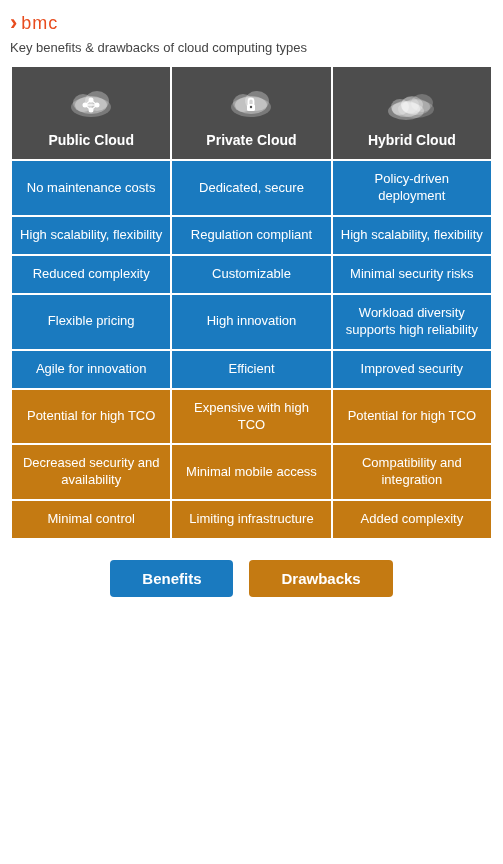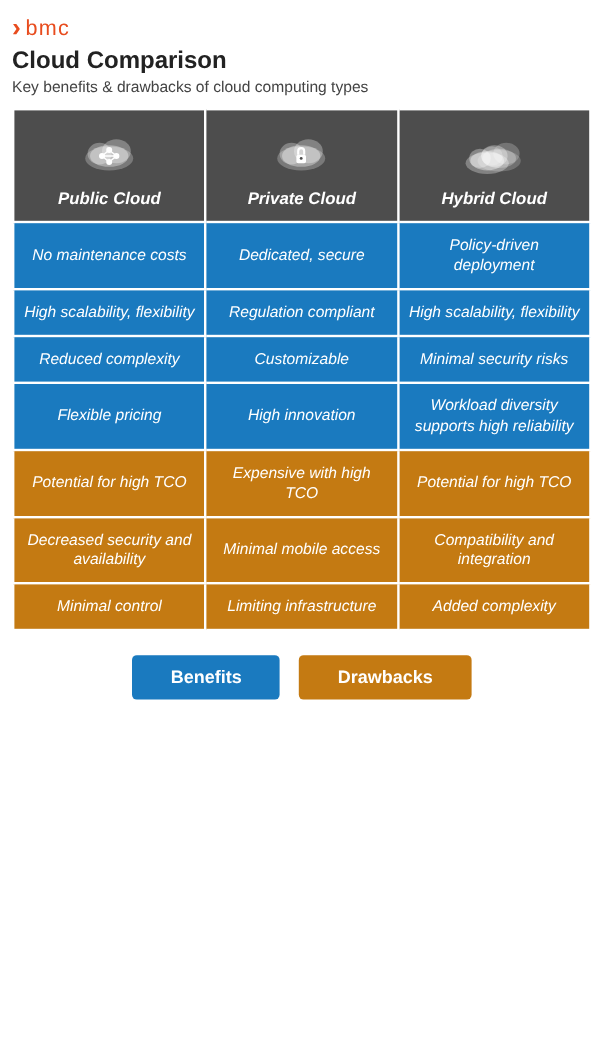--- a/index.html
+++ b/index.html
@@ -48,21 +48,20 @@
     .page-subtitle {
       font-size: 13px;
       color: #444;
     }
 
     
     .comparison-table {
       width: 100%;
       border-collapse: collapse;
       margin-bottom: 14px;
-      font-style: italic;
     }
 
     .comparison-table td {
       border: 2px solid #fff;
       text-align: center;
       vertical-align: middle;
       font-size: 13px;
       padding: 10px 8px;
       line-height: 1.3;
       font-weight: 500;
@@ -117,21 +116,20 @@
 </head>
 <body>
 
 <div class="page-wrapper">
 
   <div class="header">
     <div class="bmc-logo">
       <span class="bmc-logo-icon">›</span>
       <span class="bmc-logo-text">bmc</span>
     </div>
-    <div class="page-title">Cloud Comparison</div>
     <div class="page-subtitle">Key benefits &amp; drawbacks of cloud computing types</div>
   </div>
 
   <table class="comparison-table">
     <tbody id="table-body">
     <tr class="header-row">
           <td class="col-w"><span style="display:block;margin-bottom:6px;"><svg xmlns="http://www.w3.org/2000/svg" width="48" height="40" viewBox="0 0 48 40">
       <ellipse cx="24" cy="26" rx="20" ry="10" fill="rgba(255,255,255,0.25)"></ellipse>
       <ellipse cx="16" cy="22" rx="10" ry="9" fill="rgba(255,255,255,0.3)"></ellipse>
       <ellipse cx="30" cy="20" rx="12" ry="10" fill="rgba(255,255,255,0.3)"></ellipse>
@@ -185,20 +183,25 @@
         <tr class="benefit-row">
           <td class="col-w">Reduced complexity</td>
           <td class="col-w">Customizable</td>
           <td class="col-w">Minimal security risks</td>
         </tr>
         <tr class="benefit-row">
           <td class="col-w">Flexible pricing</td>
           <td class="col-w">High innovation</td>
           <td class="col-w">Workload diversity supports high reliability</td>
         </tr>
+        <tr class="benefit-row">
+          <td class="col-w">Agile for innovation</td>
+          <td class="col-w">Efficient</td>
+          <td class="col-w">Improved security</td>
+        </tr>
         <tr class="drawback-row">
           <td class="col-w">Potential for high TCO</td>
           <td class="col-w">Expensive with high TCO</td>
           <td class="col-w">Potential for high TCO</td>
         </tr>
         <tr class="drawback-row">
           <td class="col-w">Decreased security and availability</td>
           <td class="col-w">Minimal mobile access</td>
           <td class="col-w">Compatibility and integration</td>
         </tr>

